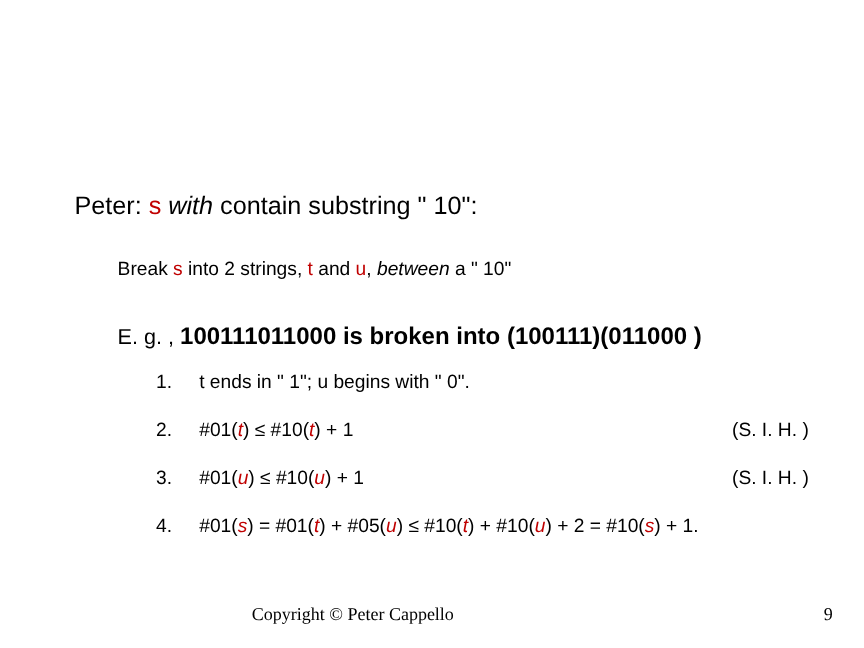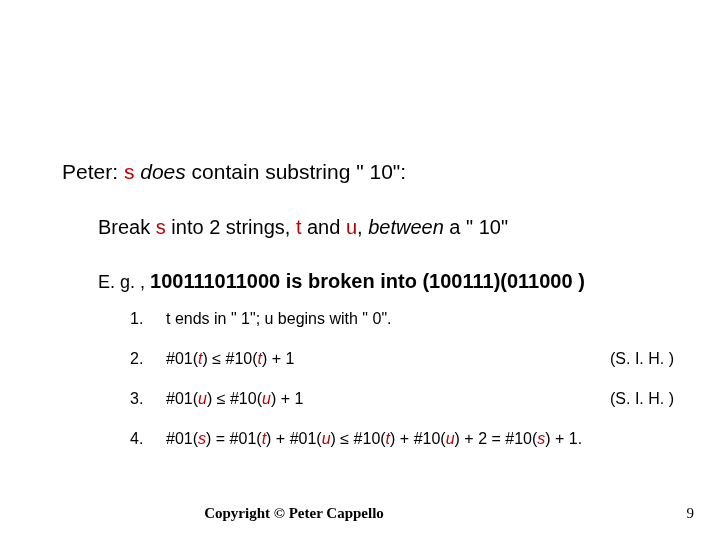--- a/index.html
+++ b/index.html
@@ -23,21 +23,21 @@
     left: 62px;
     top: 160px;
     font-size: 21px;
   }
   .case-line .s { color: #c00000; }
   .case-line .does { font-style: italic; }
   .break-line {
     position: absolute;
     left: 98px;
     top: 216px;
-    font-size: 20px;
+    font-size: 16px;
   }
   .break-line .s, .break-line .t, .break-line .u { color: #c00000; }
   .break-line .between { font-style: italic; }
   .eg-line {
     position: absolute;
     left: 98px;
     top: 270px;
     font-size: 18px;
   }
   .eg-line .bold { font-weight: bold; font-size: 20px; }
@@ -69,38 +69,37 @@
     top: 0;
   }
   .footer {
     position: absolute;
     bottom: 18px;
     left: 0;
     width: 588px;
     text-align: center;
     font-family: "Times New Roman", Times, serif;
     font-size: 15px;
-    font-weight: bold;
   }
   .pagenum {
     position: absolute;
     bottom: 18px;
     right: 26px;
     font-family: "Times New Roman", Times, serif;
     font-size: 15px;
   }
   .le { font-family: Arial, sans-serif; }
 </style>
 </head>
 <body>
 
 <div class="slide">
 
   <div class="case-line">
-    <span>Peter: </span><span class="s">s</span><span> </span><span class="does">does</span><span> contain substring " 10":</span>
+    <span>Peter: </span><span class="s">s</span><span> </span><span class="does">with</span><span> contain substring " 10":</span>
   </div>
 
   <div class="break-line">
     <span>Break </span><span class="s">s</span><span> into 2 strings, </span><span class="t">t</span><span> and </span><span class="u">u</span><span>, </span><span class="between">between</span><span> a " 10"</span>
   </div>
 
   <div class="eg-line">
     <span>E. g. , </span><span class="bold">100111011000 is broken into (100111)(011000 )</span>
   </div>
 
@@ -114,20 +113,20 @@
       <span>#01(</span><span class="var">t</span><span>)  </span><span class="le">≤</span><span> #10(</span><span class="var">t</span><span>) + 1</span>
       <span class="sih">(S. I. H. )</span>
     </li>
     <li>
       <span class="num">3.</span>
       <span>#01(</span><span class="var">u</span><span>) </span><span class="le">≤</span><span> #10(</span><span class="var">u</span><span>) + 1</span>
       <span class="sih">(S. I. H. )</span>
     </li>
     <li>
       <span class="num">4.</span>
-      <span>#01(</span><span class="var">s</span><span>) = #01(</span><span class="var">t</span><span>) + #01(</span><span class="var">u</span><span>) </span><span class="le">≤</span><span> #10(</span><span class="var">t</span><span>) + #10(</span><span class="var">u</span><span>) + 2 = #10(</span><span class="var">s</span><span>) + 1.</span>
+      <span>#01(</span><span class="var">s</span><span>) = #01(</span><span class="var">t</span><span>) + #05(</span><span class="var">u</span><span>) </span><span class="le">≤</span><span> #10(</span><span class="var">t</span><span>) + #10(</span><span class="var">u</span><span>) + 2 = #10(</span><span class="var">s</span><span>) + 1.</span>
     </li>
   </ol>
 
   <div class="footer">Copyright © Peter Cappello</div>
   <div class="pagenum">9</div>
 
 </div>
 
 </body></html>

